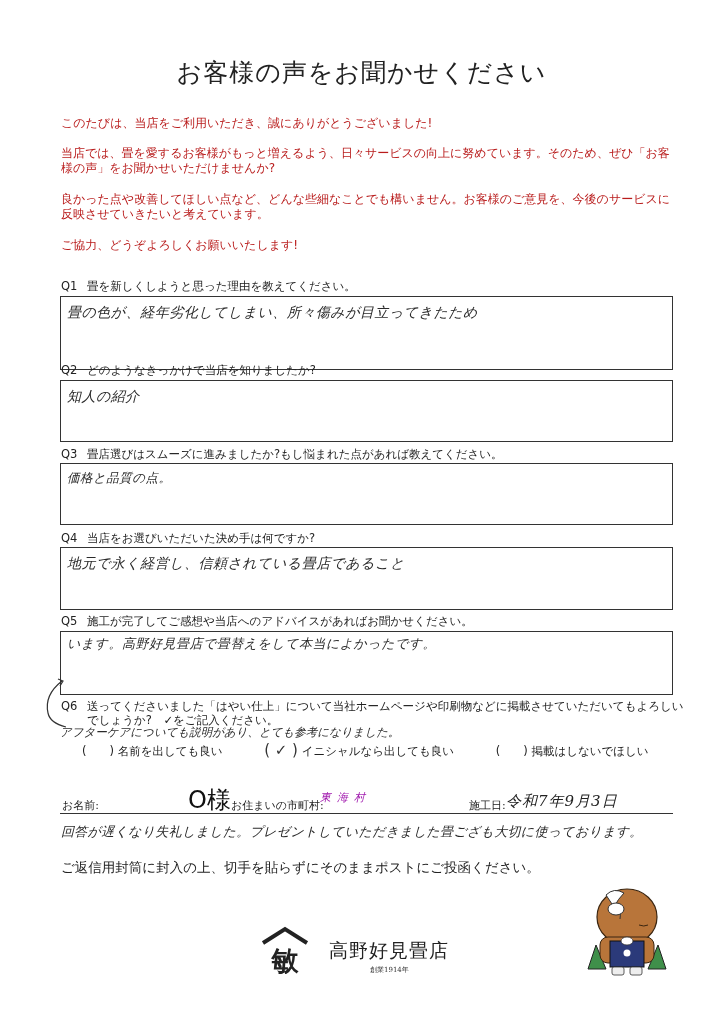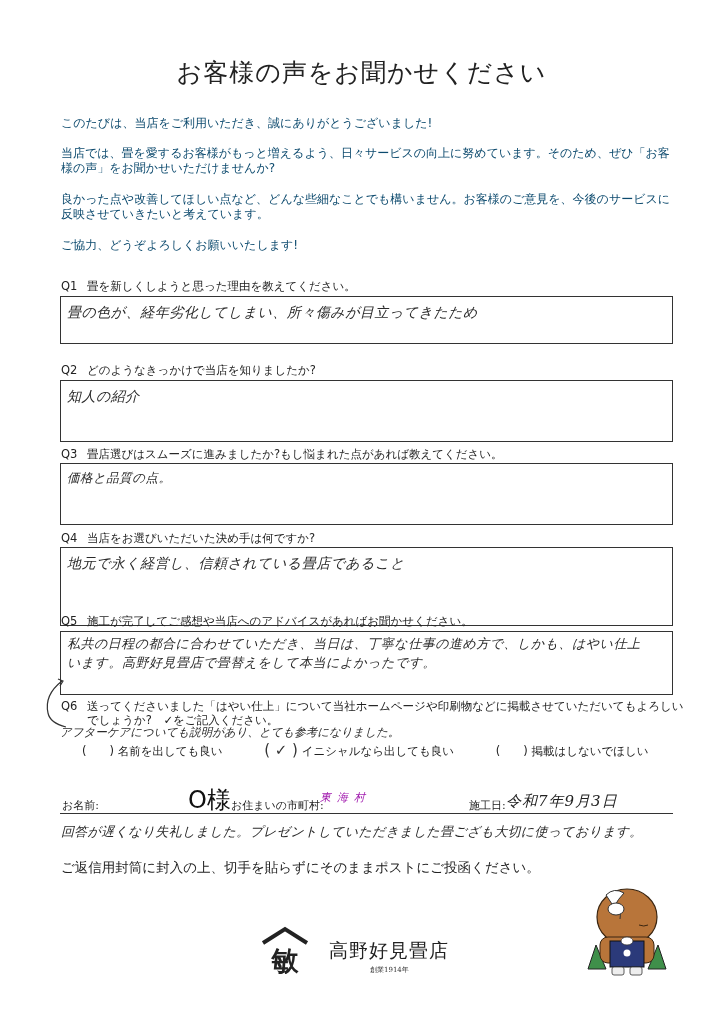--- a/index.html
+++ b/index.html
@@ -1,20 +1,20 @@
 <!DOCTYPE html>
 <html><head>
 <meta charset="utf-8">
 <style>
   html, body { margin:0; padding:0; background:#ffffff; }
   body { width:723px; height:1024px; position:relative; overflow:hidden;
          font-family:"DejaVu Sans","Liberation Sans",sans-serif; color:#1a1a1a; }
   .title { position:absolute; left:0; width:723px; top:56px; text-align:center;
            font-size:25px; letter-spacing:1px; color:#222; }
-  .intro { position:absolute; left:61px; width:620px; font-size:12px; line-height:15px; color:#0c4a6e; }
+  .intro { position:absolute; left:61px; width:620px; font-size:12px; line-height:15px; color:#b91c1c; }
   .q-label { position:absolute; left:61px; font-size:11.5px; color:#222; white-space:nowrap; }
   .q-label .qn { display:inline-block; width:26px; }
   .box { position:absolute; left:60px; width:613px; border:1.5px solid #333; box-sizing:border-box; background:#fff; }
   .hand { font-family:"DejaVu Serif","Liberation Serif",serif; font-size:14px; color:#2a2a2a;
           letter-spacing:0.5px; padding:4px 6px; line-height:22px; font-style:italic; }
   .hand-line { white-space:nowrap; }
   .q6-text { position:absolute; left:61px; font-size:11.5px; color:#222; line-height:14px; }
   .q6-hand { position:absolute; left:60px; top:725px; font-family:"DejaVu Serif",serif;
              font-style:italic; font-size:11.5px; color:#2a2a2a; white-space:nowrap; }
   .q6-opts { position:absolute; left:82px; top:741px; font-size:11.5px; color:#222; white-space:nowrap; }
@@ -43,21 +43,21 @@
 <div class="title">お客様の声をお聞かせください</div>
 
 <div class="intro" style="top:116px;">このたびは、当店をご利用いただき、誠にありがとうございました!</div>
 <div class="intro" style="top:146px;">当店では、畳を愛するお客様がもっと増えるよう、日々サービスの向上に努めています。そのため、ぜひ「お客様の声」をお聞かせいただけませんか?</div>
 <div class="intro" style="top:192px;">良かった点や改善してほしい点など、どんな些細なことでも構いません。お客様のご意見を、今後のサービスに反映させていきたいと考えています。</div>
 <div class="intro" style="top:238px;">ご協力、どうぞよろしくお願いいたします!</div>
 
 <div class="q-label" style="top:279px;">
   <span class="qn">Q1</span><span>畳を新しくしようと思った理由を教えてください。</span>
 </div>
-<div class="box" style="top:296px;height:48px;">
+<div class="box" style="top:296px;height:74px;">
   <div class="hand">
       <div class="hand-line">畳の色が、経年劣化してしまい、所々傷みが目立ってきたため</div>
     </div>
 </div>
 
 <div class="q-label" style="top:363px;">
   <span class="qn">Q2</span><span>どのようなきっかけで当店を知りましたか?</span>
 </div>
 <div class="box" style="top:380px;height:62px;">
   <div class="hand">
@@ -70,32 +70,31 @@
 </div>
 <div class="box" style="top:463px;height:62px;">
   <div class="hand" style="font-size:12.5px;line-height:20px;">
     <div class="hand-line">価格と品質の点。</div>
   </div>
 </div>
 
 <div class="q-label" style="top:531px;">
   <span class="qn">Q4</span><span>当店をお選びいただいた決め手は何ですか?</span>
 </div>
-<div class="box" style="top:547px;height:79px;">
+<div class="box" style="top:547px;height:63px;">
   <div class="hand">
       <div class="hand-line">地元で永く経営し、信頼されている畳店であること</div>
     </div>
 </div>
 
 <div class="q-label" style="top:614px;">
   <span class="qn">Q5</span><span>施工が完了してご感想や当店へのアドバイスがあればお聞かせください。</span>
 </div>
 <div class="box" style="top:631px;height:64px;">
   <div class="hand" style="font-size:13px;line-height:19px;padding-top:2px;">
-    <div class="hand-line">私共の日程の都合に合わせていただき、当日は、丁寧な仕事の進め方で、しかも、はやい仕上</div>
     <div class="hand-line">います。高野好見畳店で畳替えをして本当によかったです。</div>
   </div>
 </div>
 
 <svg class="mark-arrow" viewBox="0 0 30 60">
   <path d="M22 8 Q4 22 8 40 Q10 50 26 54" fill="none" stroke="#333" stroke-width="1.2"></path>
   <path d="M18 6 L23 8 L20 13" fill="none" stroke="#333" stroke-width="1.2"></path>
 </svg>
 
 <div class="q6-text" style="top:699px;">

